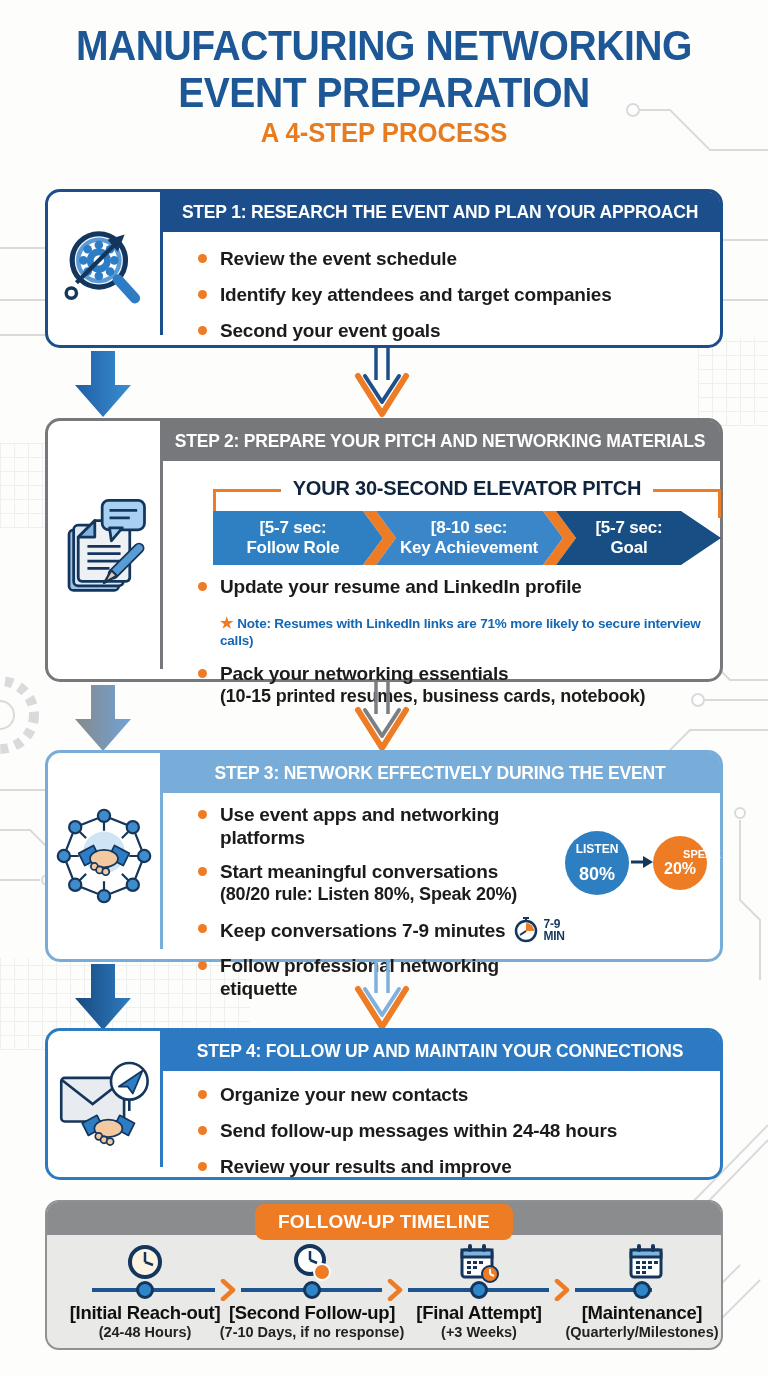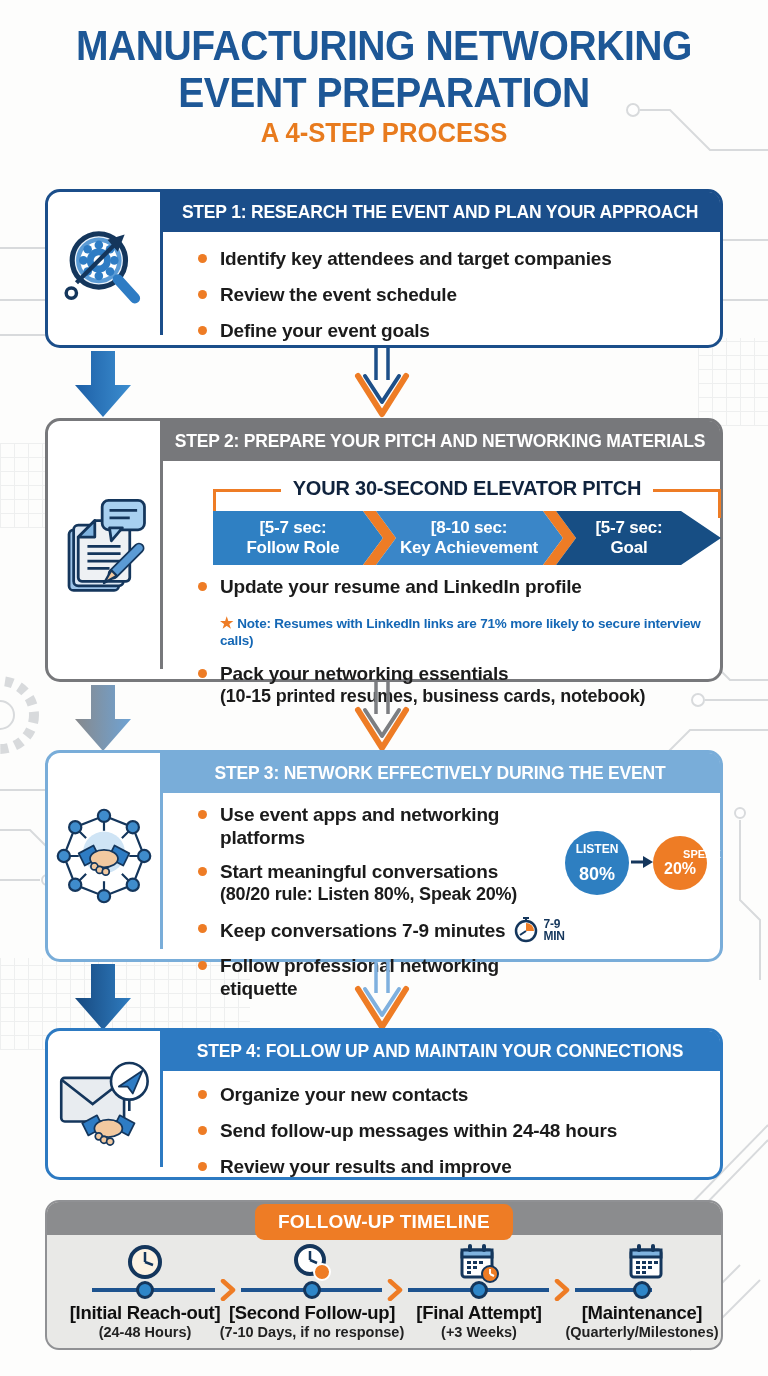--- a/index.html
+++ b/index.html
@@ -146,29 +146,29 @@
         <circle cx="12" cy="82" r="6" fill="#ffffff" stroke="#14365c" stroke-width="4"></circle>
       </svg>
     </div>
     <div class="divider"></div>
     <header class="step-header">
       <span>STEP 1: RESEARCH THE EVENT AND PLAN YOUR APPROACH</span>
     </header>
     <ul class="bullets" style="top:55px;">
       <li>
           <span class="dot"></span>
+          <span>Review the event schedule</span>
+        </li>
+      <li>
+          <span class="dot"></span>
           <span>Identify key attendees and target companies</span>
         </li>
       <li>
           <span class="dot"></span>
-          <span>Review the event schedule</span>
-        </li>
-      <li>
-          <span class="dot"></span>
-          <span>Define your event goals</span>
+          <span>Second your event goals</span>
         </li>
     </ul>
   </section>
 
   <svg class="gap-arrow" style="left:73px;top:351px;" width="60" height="66" viewBox="0 0 60 66">
     <defs>
         <linearGradient id="ag1" x1="0" y1="0" x2="1" y2="0">
       <stop offset="0" stop-color="#1d5fa6"></stop>
           <stop offset="1" stop-color="#3c8ed0"></stop>
         </linearGradient>

